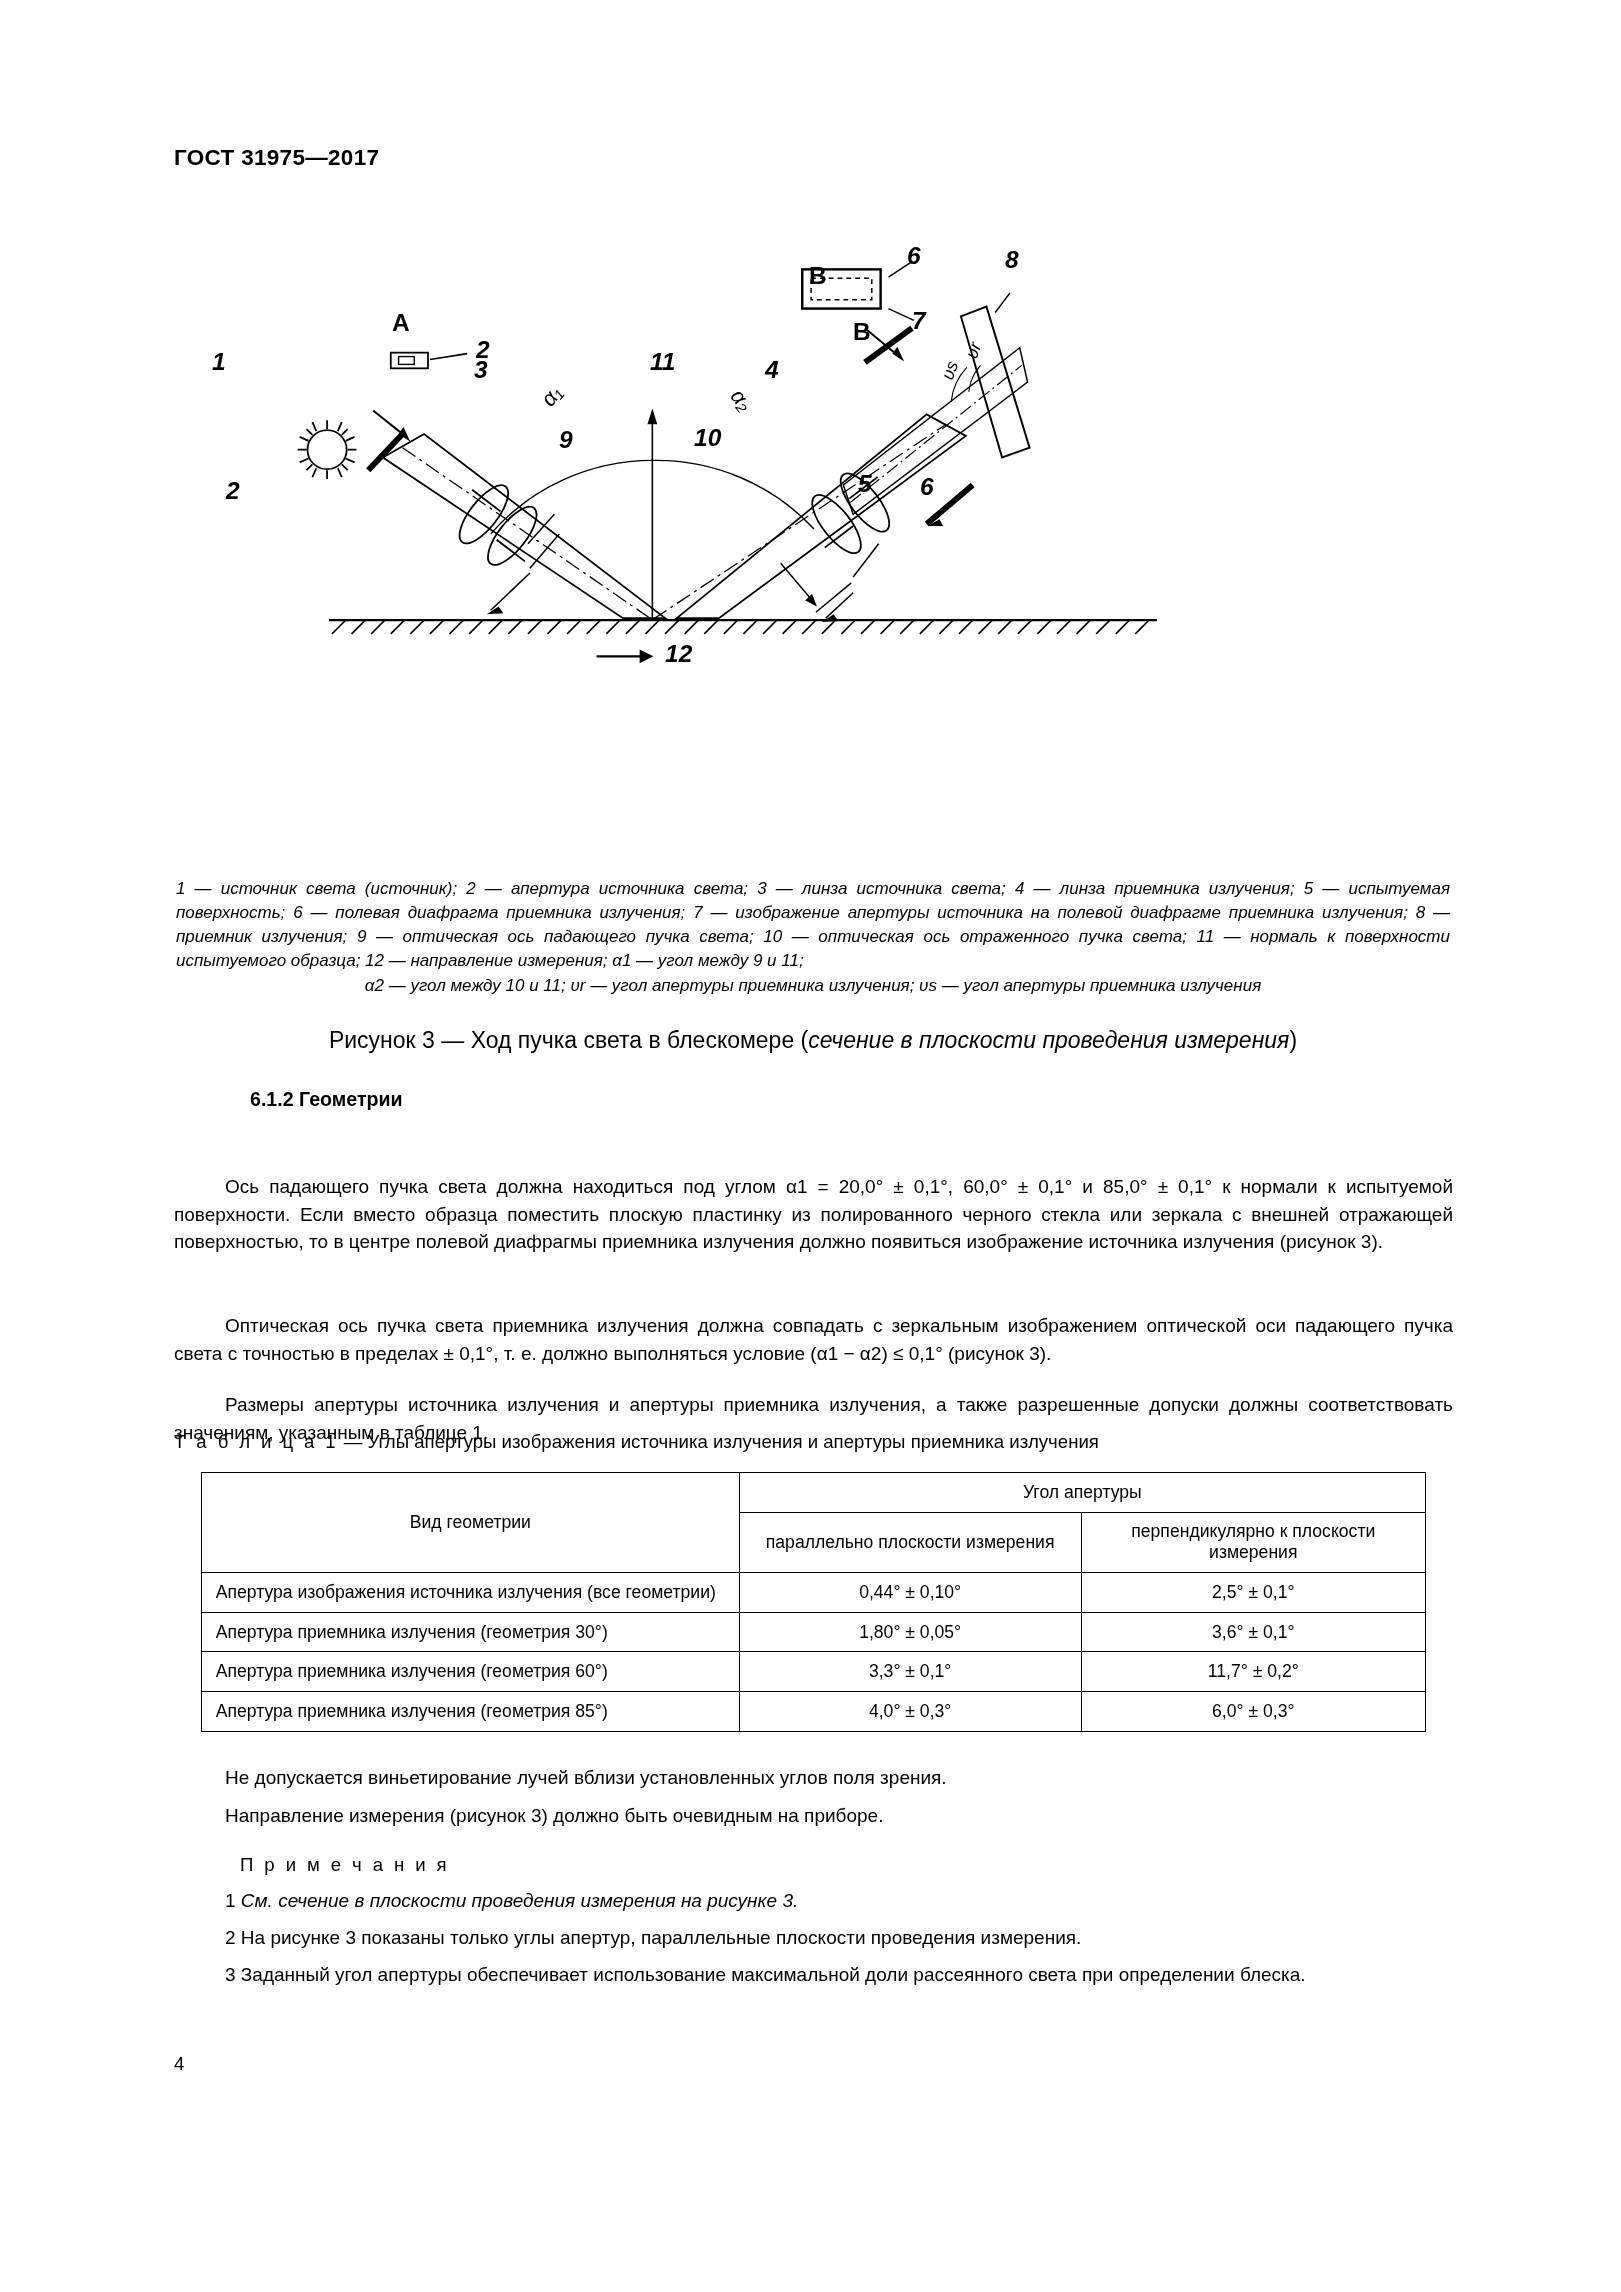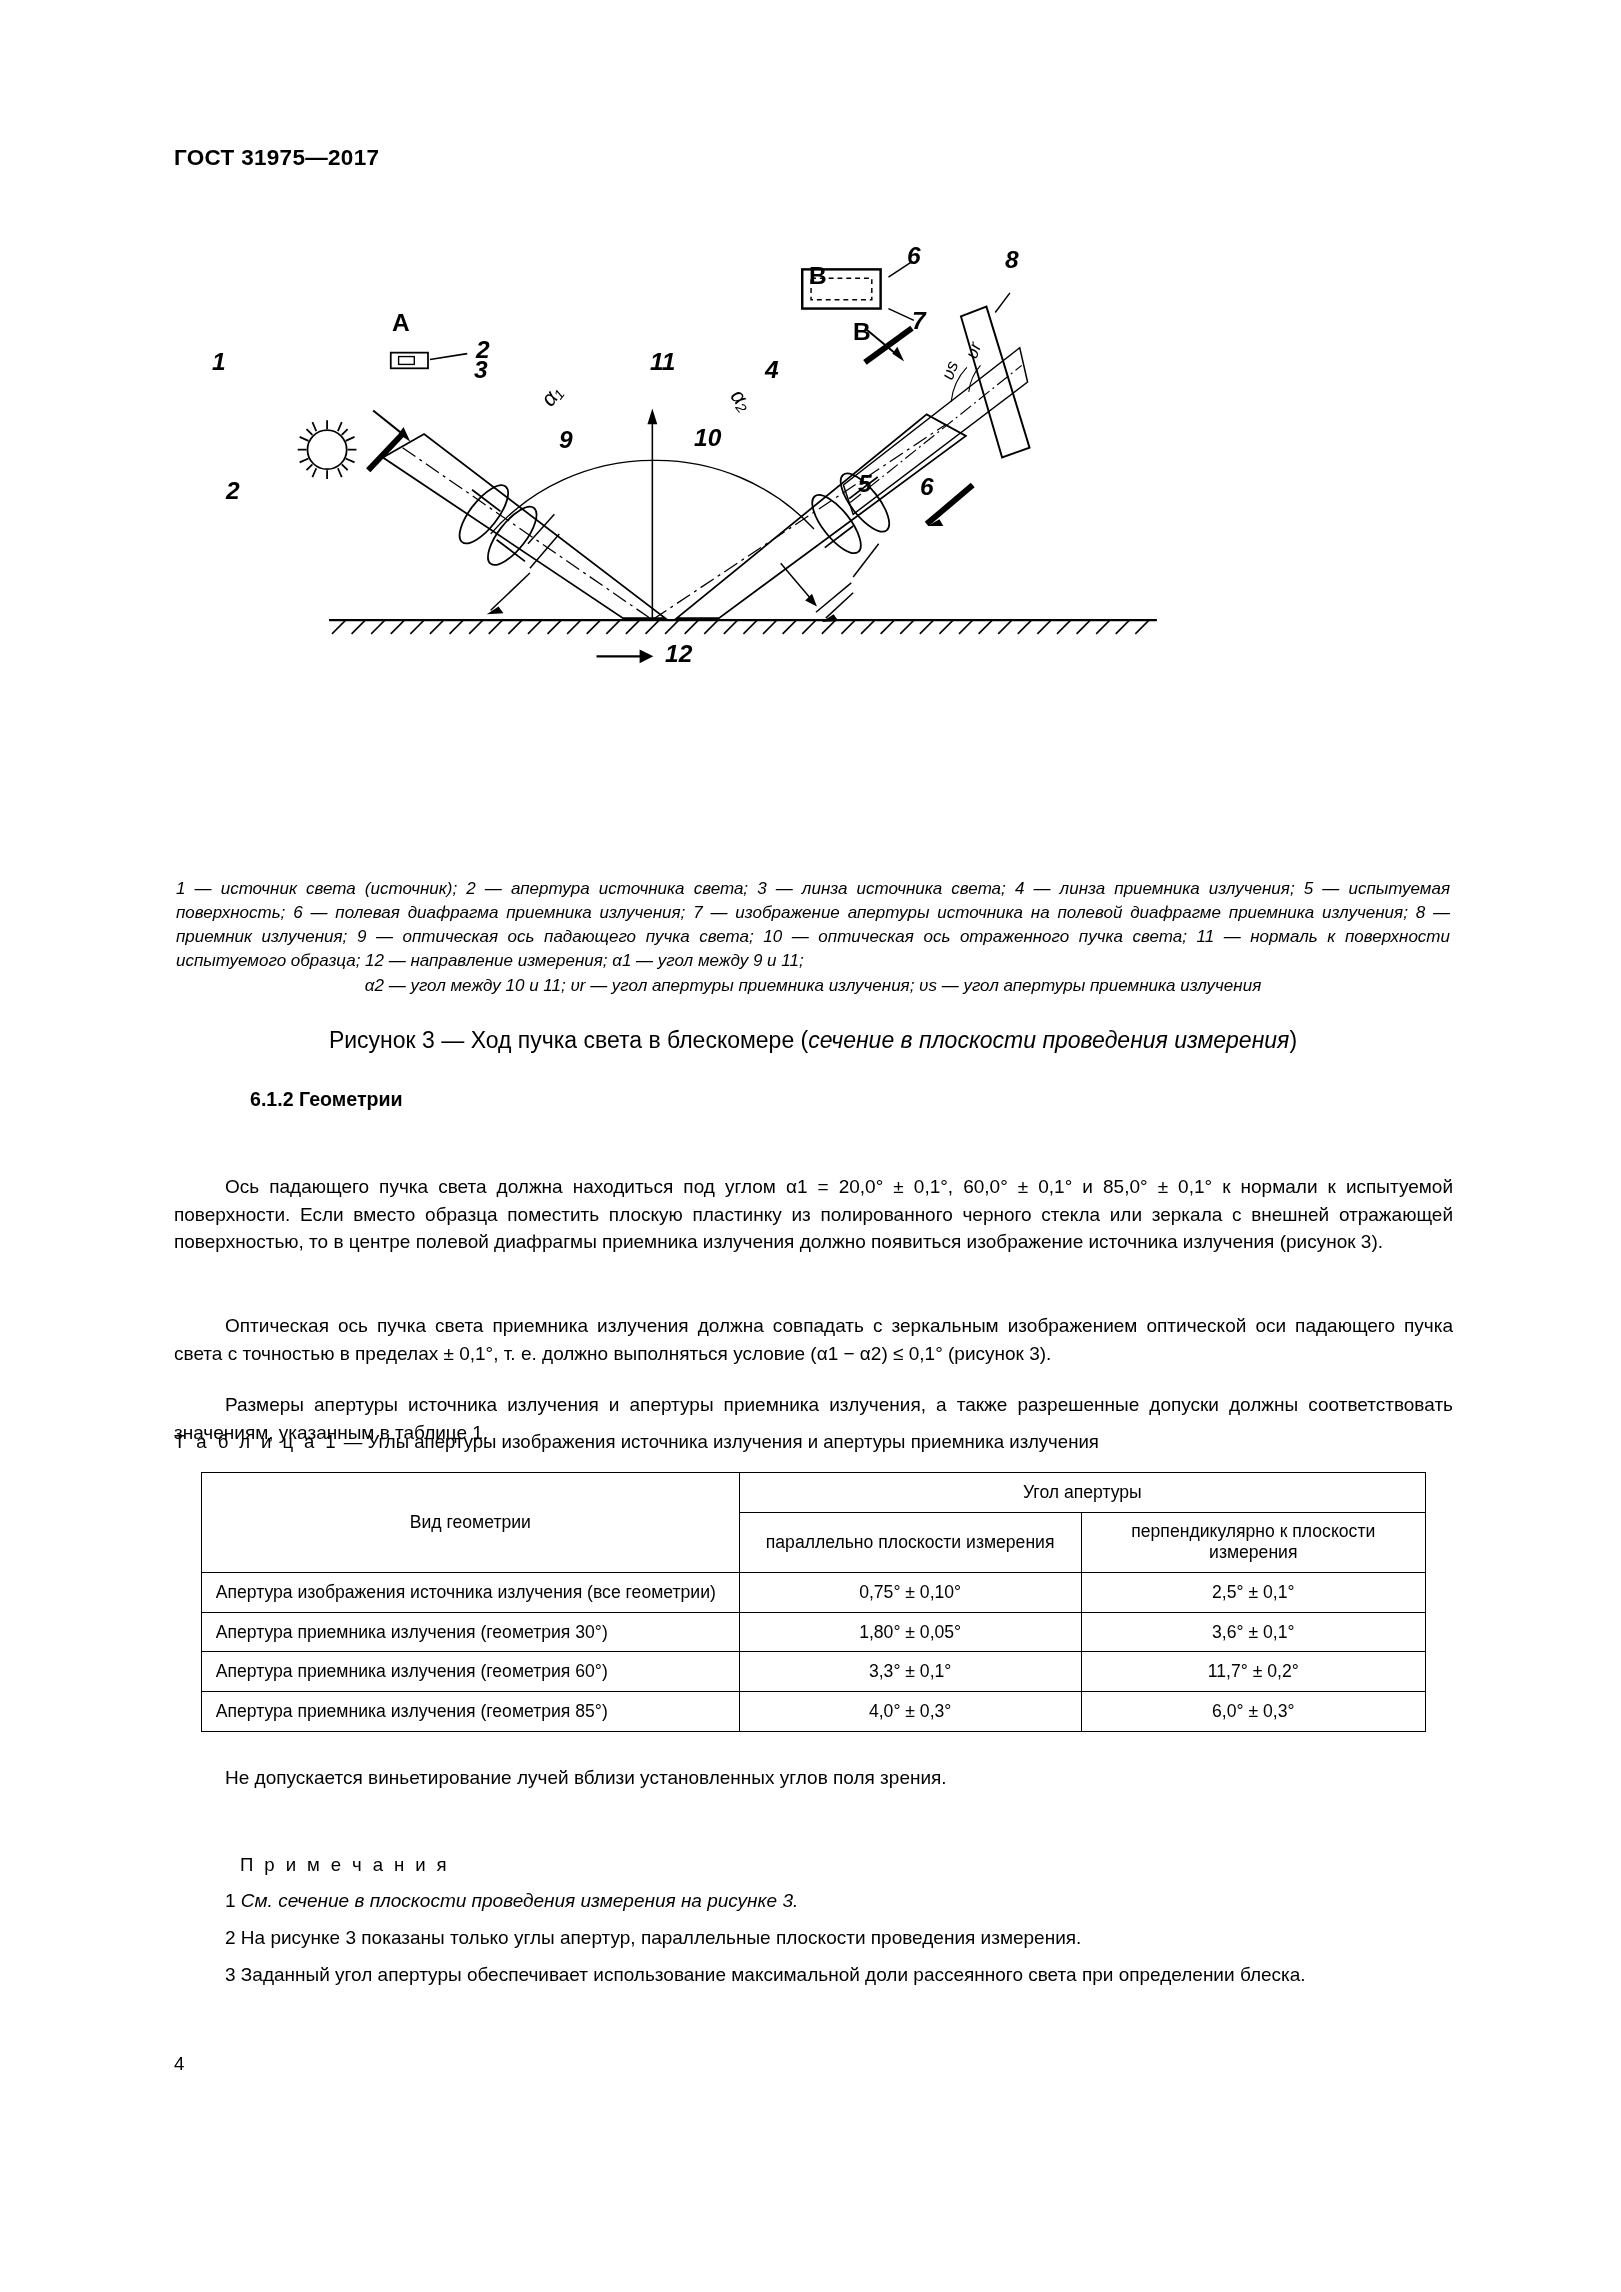--- a/index.html
+++ b/index.html
@@ -345,21 +345,21 @@
         <tr>
       <th rowspan="2" style="width:549px;">Вид геометрии</th>
       <th colspan="2">Угол апертуры</th>
     </tr>
     <tr>
       <th style="width:338px;">параллельно плоскости измерения</th>
       <th style="width:338px;">перпендикулярно к плоскости измерения</th>
     </tr>
     <tr>
       <td class="left">Апертура изображения источника излучения (все геометрии)</td>
-      <td>0,75° ± 0,10°</td>
+      <td>0,44° ± 0,10°</td>
       <td>2,5° ± 0,1°</td>
     </tr>
     <tr>
       <td class="left">Апертура приемника излучения (геометрия 30°)</td>
       <td>1,80° ± 0,05°</td>
       <td>3,6° ± 0,1°</td>
     </tr>
     <tr>
       <td class="left">Апертура приемника излучения (геометрия 60°)</td>
       <td>3,3° ± 0,1°</td>
@@ -367,20 +367,21 @@
     </tr>
     <tr>
       <td class="left">Апертура приемника излучения (геометрия 85°)</td>
       <td>4,0° ± 0,3°</td>
       <td>6,0° ± 0,3°</td>
     </tr>
   </tbody>
     </table>
 
   <div class="after-table a1">Не допускается виньетирование лучей вблизи установленных углов поля зрения.</div>
+  <div class="after-table a2">Направление измерения (рисунок 3) должно быть очевидным на приборе.</div>
 
   <div class="notes-title">П р и м е ч а н и я</div>
   <div class="note n1"><span>1 </span><i>См. сечение в плоскости проведения измерения на рисунке 3.</i></div>
   <div class="note n2">2 На рисунке 3 показаны только углы апертур, параллельные плоскости проведения измерения.</div>
   <div class="note n3">3 Заданный угол апертуры обеспечивает использование максимальной доли рассеянного света при определении блеска.</div>
 
   <div class="page-num">4</div>
 </div>
 
 

